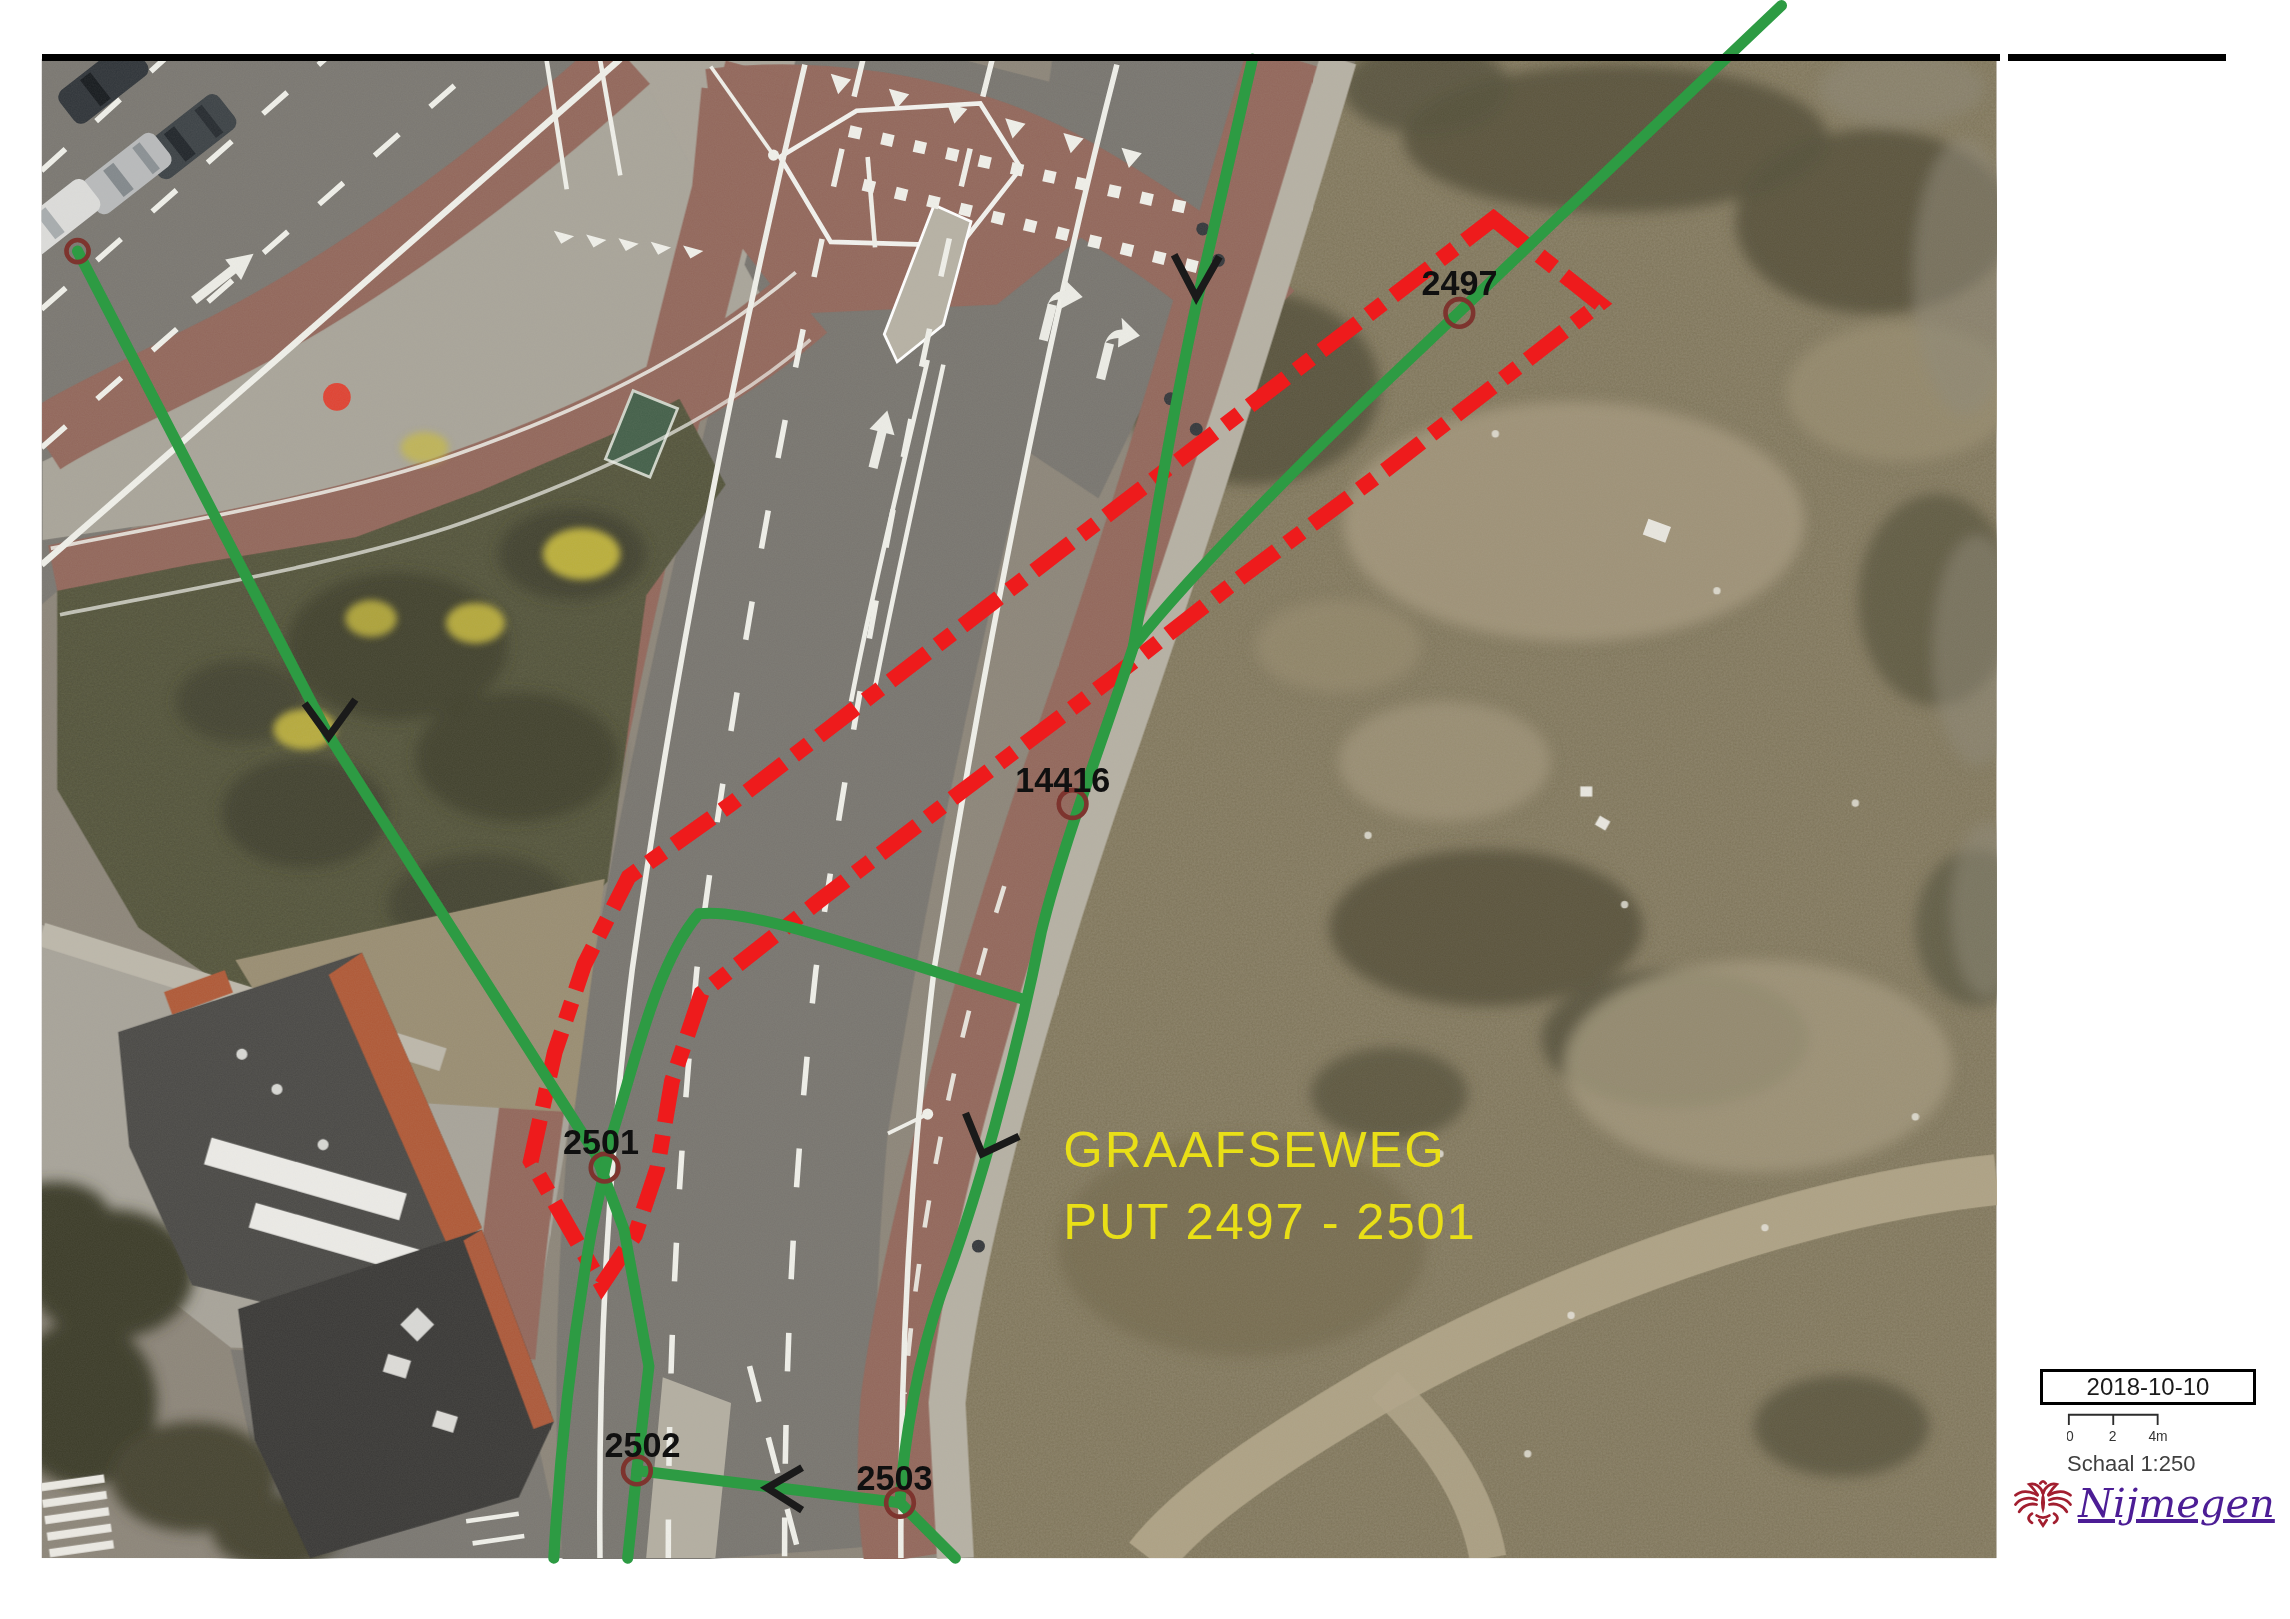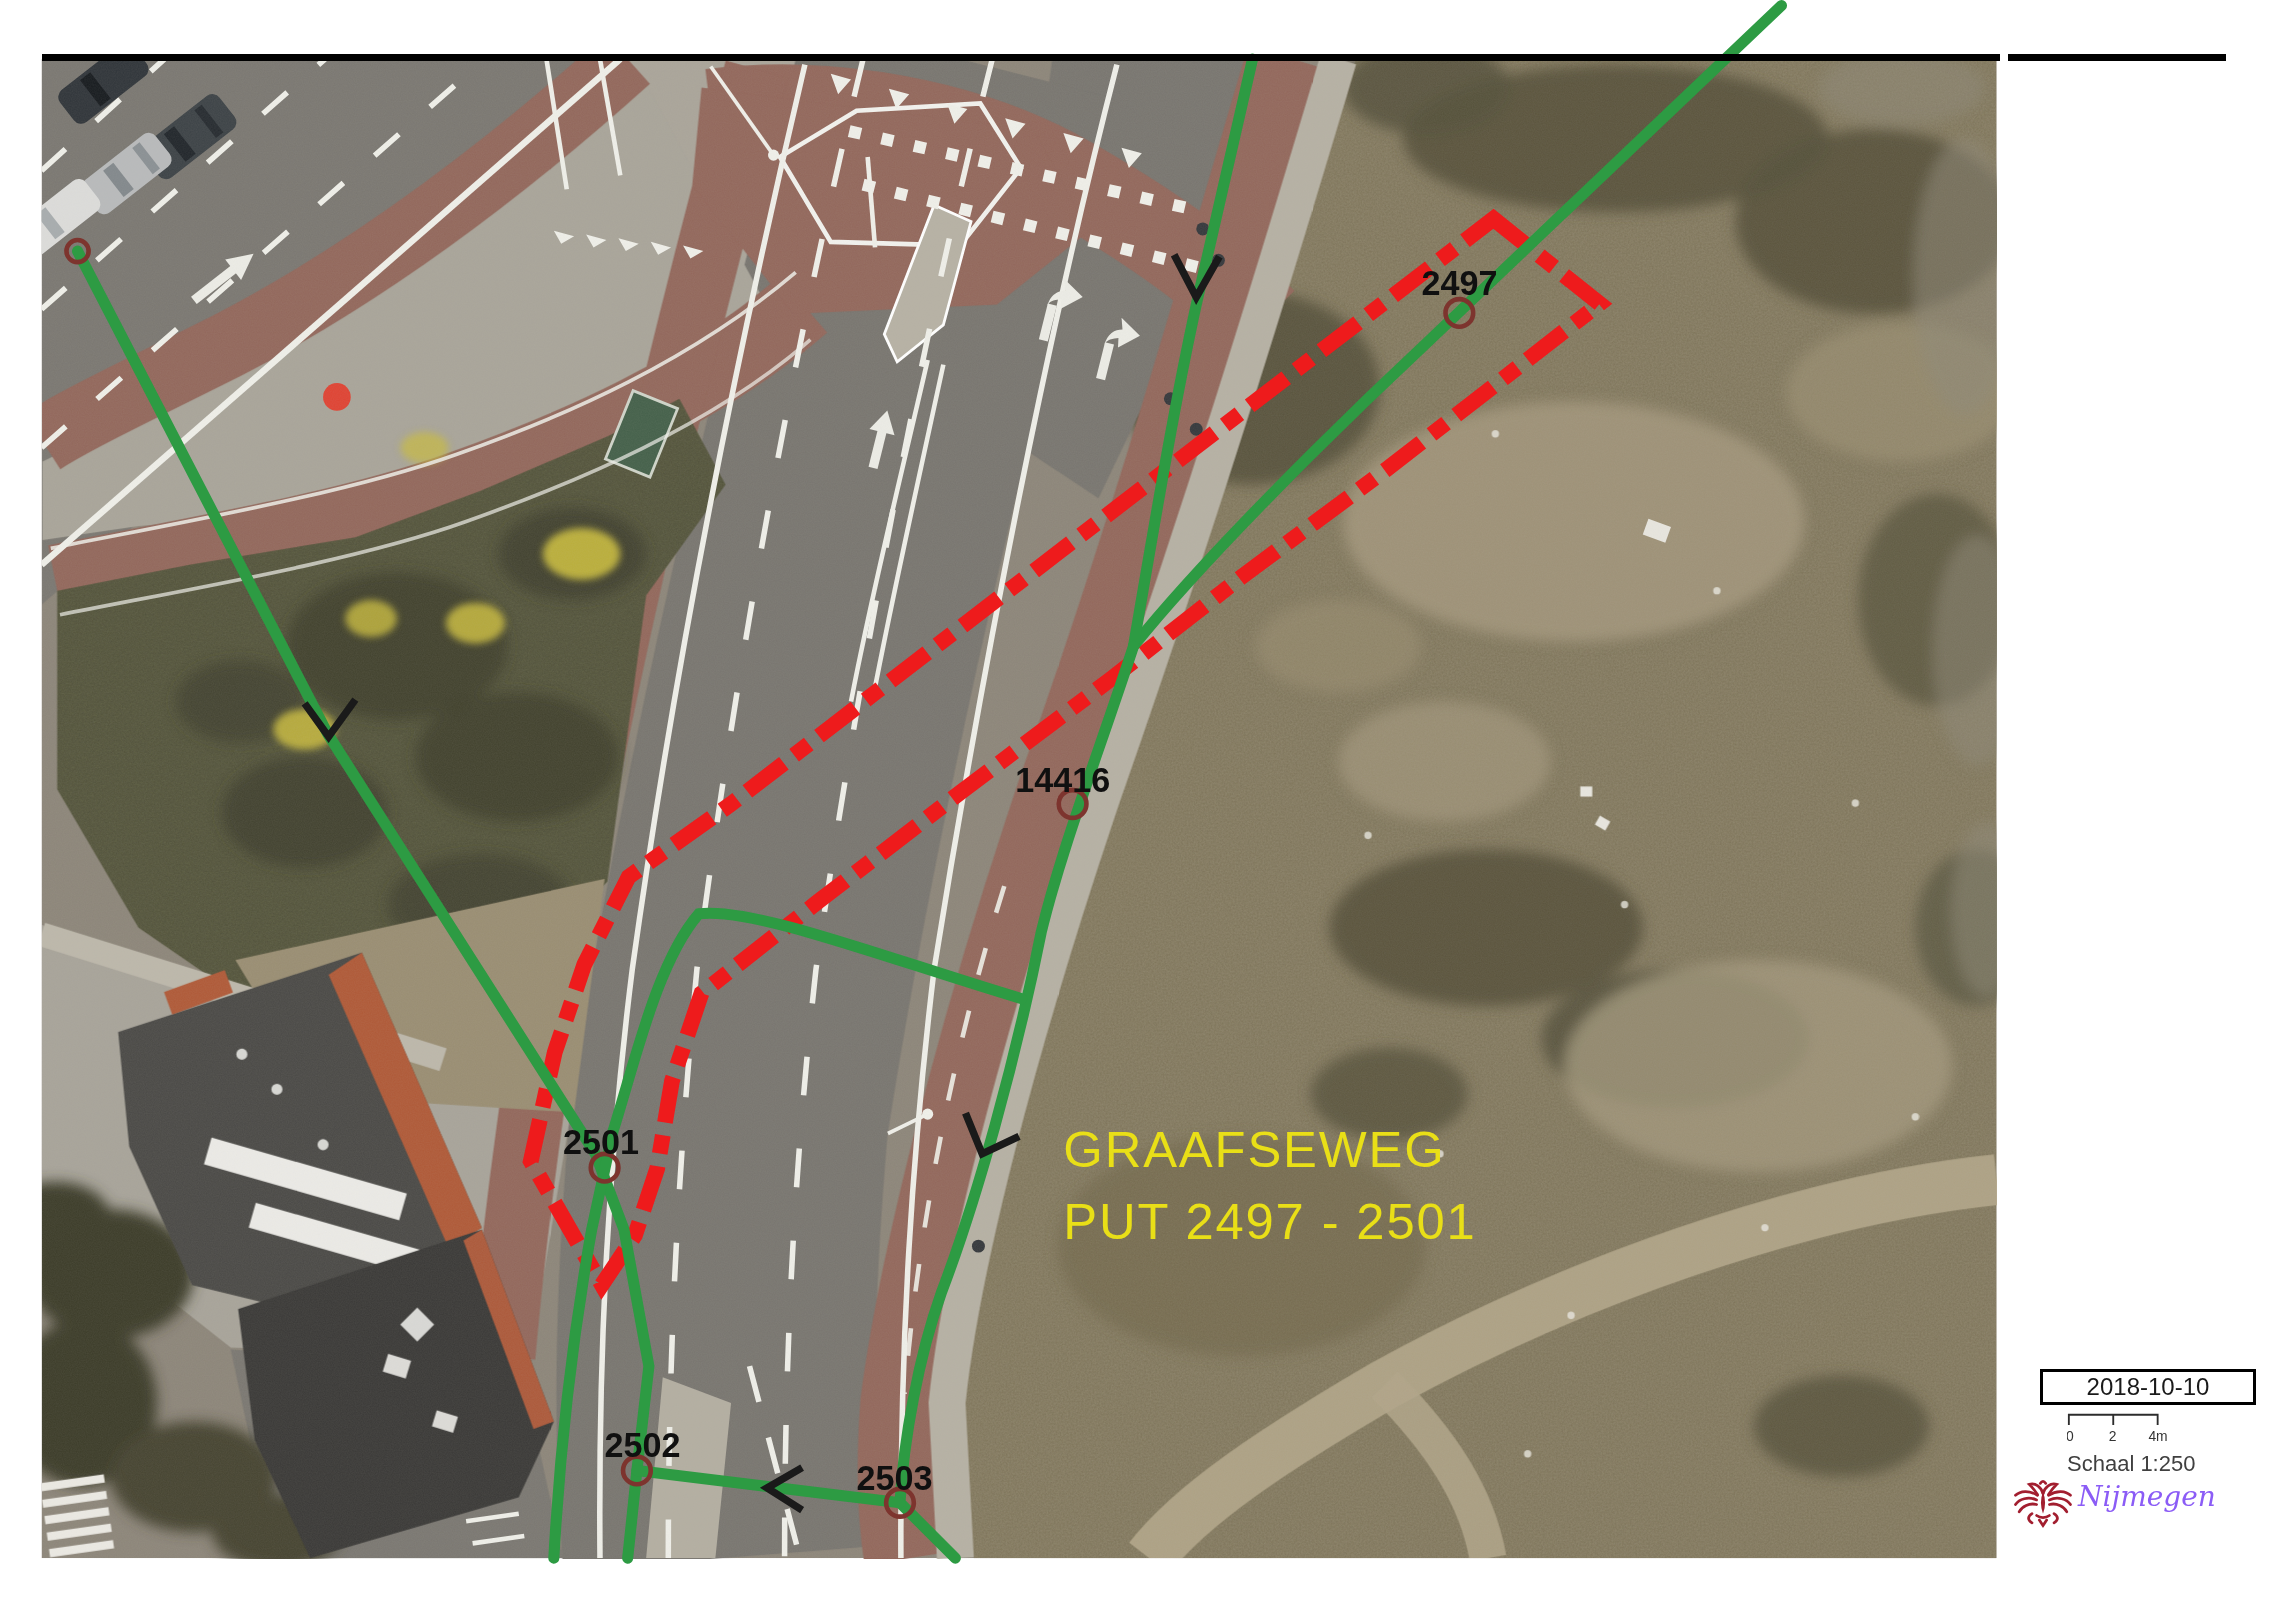--- a/index.html
+++ b/index.html
@@ -10,21 +10,21 @@
   .put-label{font-size:37px;font-weight:700;fill:#101010;}
   .annot{font-size:55px;letter-spacing:2px;}
   .frame-line{position:absolute;top:54px;height:6.5px;background:#000;}
   #date-box{position:absolute;left:2008px;top:1369px;width:216px;height:36px;border:3.7px solid #000;
             box-sizing:border-box;background:#fff;display:flex;align-items:center;justify-content:center;
             font-size:24px;color:#1a1a1a;margin-left:32px;}
   #scalebar{position:absolute;left:2067px;top:1410px;width:111px;height:41px;}
   #schaal{position:absolute;left:2067px;top:1451px;font-size:22px;color:#404040;}
   #logo{position:absolute;left:2010px;top:1463px;width:222px;height:83px;}
   #logo-text{position:absolute;left:68px;top:16.6px;font-family:"DejaVu Serif","Liberation Serif",serif;
-             font-style:italic;font-size:28px;color:#8b5cf6;}
+             font-style:italic;font-size:40px;color:#4c1d95;text-decoration:underline;}
 </style>
 </head>
 <body>
 
 <div id="sheet">
 
 <svg width="2291" height="1620" viewBox="0 0 2482 1755">
   <defs>
     <clipPath id="mapClip">
           <rect x="45" y="64" width="2118" height="1624"></rect>

